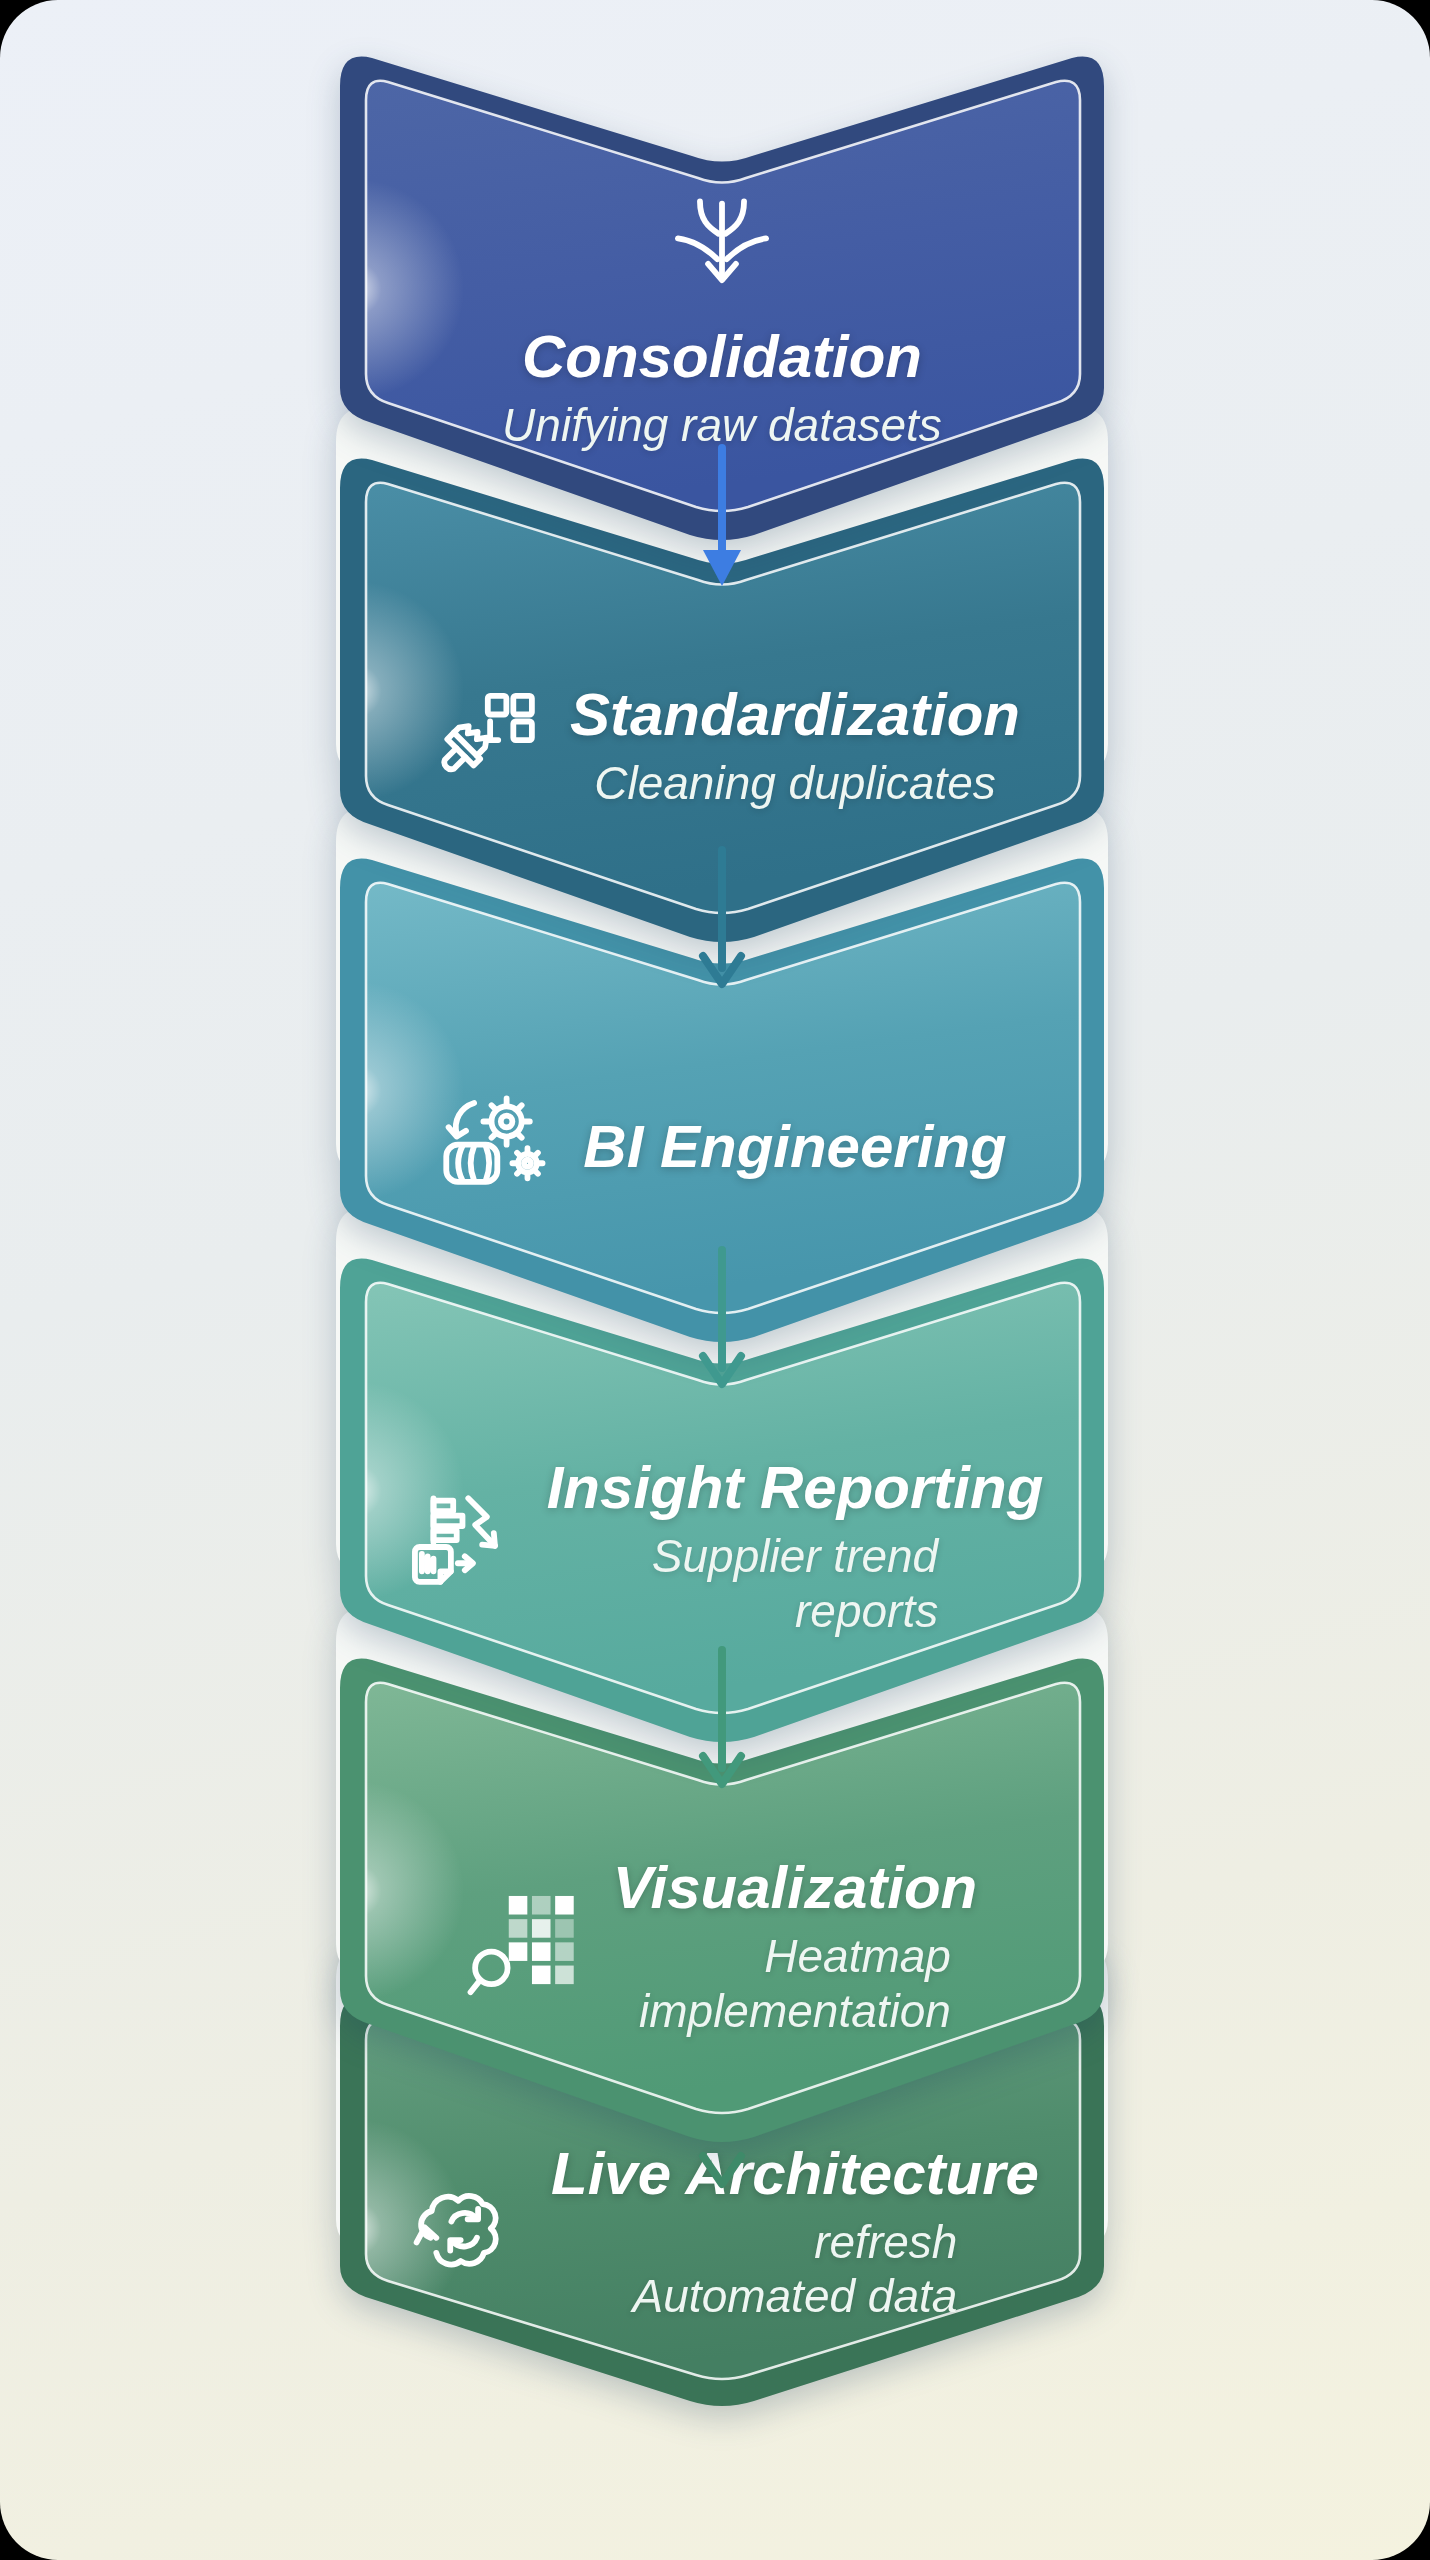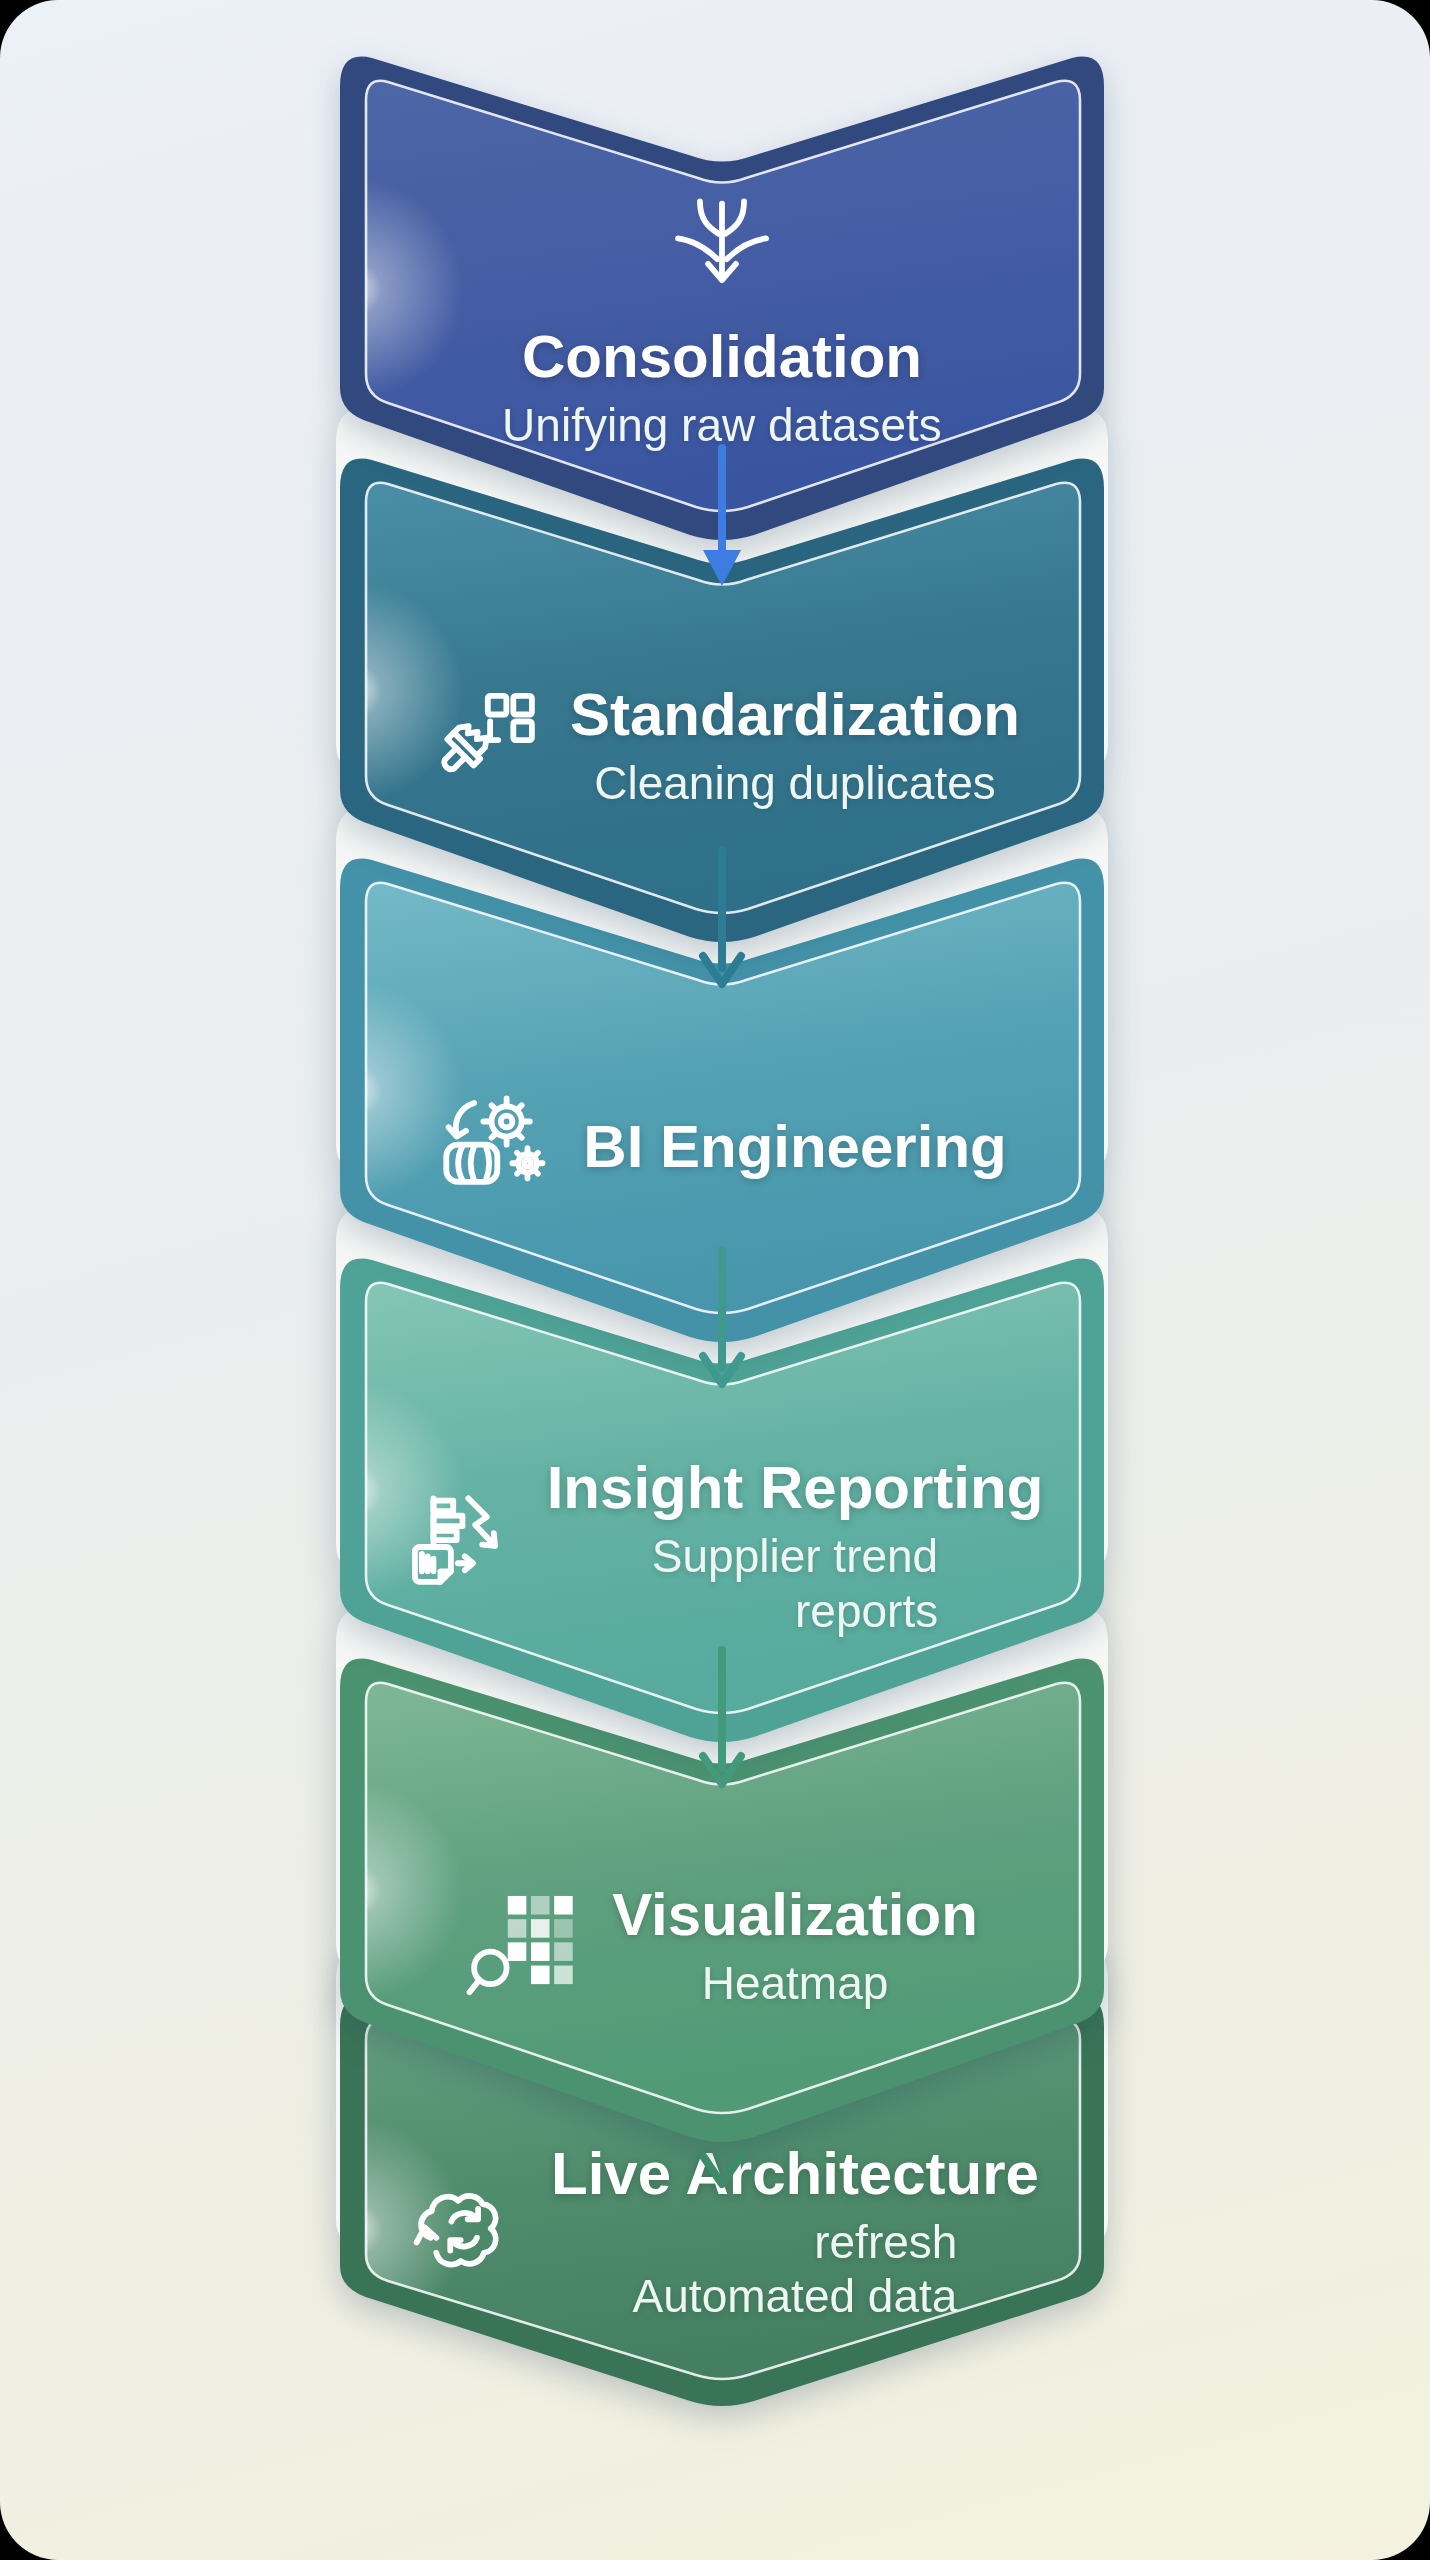--- a/index.html
+++ b/index.html
@@ -1,18 +1,18 @@
 <!DOCTYPE html>
 <html><head>
 <meta charset="utf-8">
 <style>
   html,body{margin:0;padding:0;background:#000;}
   body{width:1430px;height:2560px;overflow:hidden;font-family:"Liberation Sans","DejaVu Sans",sans-serif;}
   .canvas{position:relative;width:1430px;height:2560px;border-radius:58px;overflow:hidden;
-          background:linear-gradient(165deg,#ecf0f7 0%,#e9edee 45%,#eeeee3 75%,#f4f2df 100%);}
+          background:linear-gradient(165deg,#ecf0f7 0%,#e9edee 45%,#eeeee3 75%,#f4f2df 100%);font-style:italic;}
   .chev{position:absolute;left:320px;width:804px;}
   .shape{position:absolute;left:0;top:-60px;width:804px;filter:drop-shadow(0 12px 16px rgba(25,60,90,.24));}
   .content{position:absolute;left:0;top:0;width:100%;height:100%;display:flex;align-items:center;justify-content:center;color:#fff;}
   .chev.row .content{flex-direction:row;gap:30px;padding-top:48px;}
   .chev.column .content{flex-direction:column;gap:16px;padding-top:26px;}
   .chev.short .content{padding-top:34px;}
   .text{display:flex;flex-direction:column;align-items:center;gap:8px;max-width:560px;}
   .title{font-size:60px;font-weight:700;line-height:1.1;white-space:nowrap;text-shadow:0 2px 8px rgba(0,0,0,.22);}
   .subtitle{font-size:46px;font-weight:400;line-height:1.18;text-align:right;color:#eef6f2;text-shadow:0 2px 6px rgba(0,0,0,.15);}
   .icon{flex:0 0 auto;}
@@ -267,20 +267,21 @@
     <rect class="f" x="56" y="66" width="16" height="16" fill-opacity="1"></rect>
     <rect class="f" x="76" y="66" width="16" height="16" fill-opacity="0.7"></rect>
     <circle cx="21" cy="68" r="14"></circle>
     <path d="M11 79 L3 89"></path>
   </svg>
           </div>
       <div class="text">
         <div class="title">Visualization</div>
         <div class="subtitle">
               <div>Heatmap</div>
+              <div>implementation</div>
             </div>
       </div>
     </div>
     <svg class="arrow" viewBox="0 0 60 175">
           <defs>
             <linearGradient id="agrad4" x1="0" y1="0" x2="0" y2="1">
               <stop offset="0" stop-color="#5286d2"></stop>
               <stop offset="1" stop-color="#3e8a69"></stop>
             </linearGradient>
           </defs>

